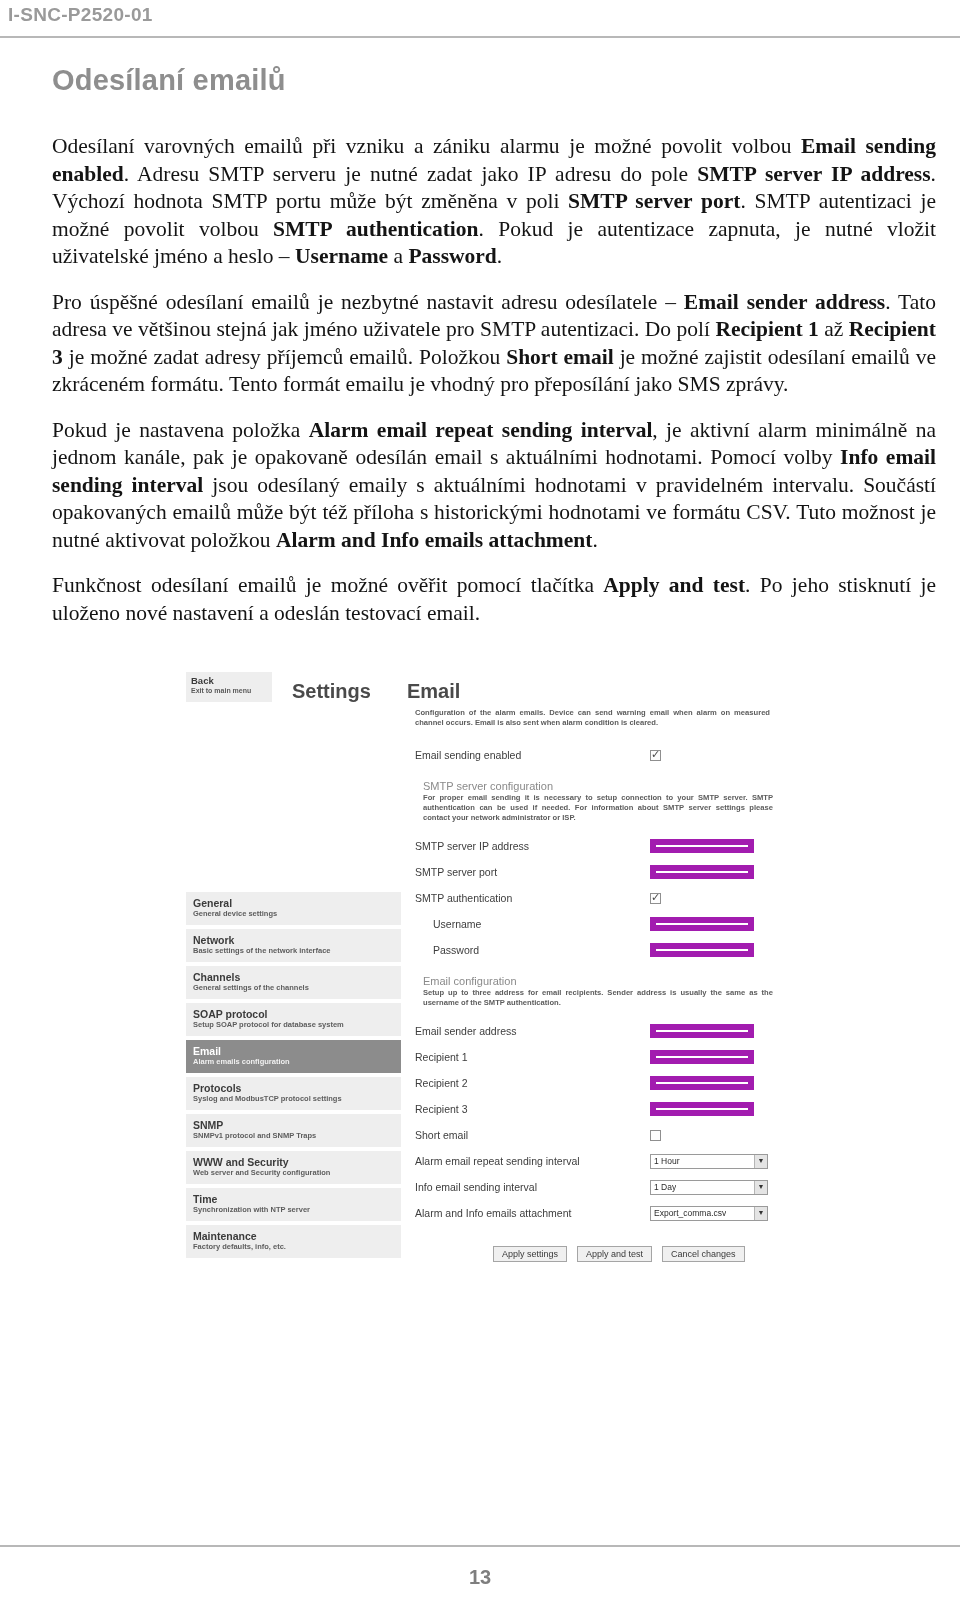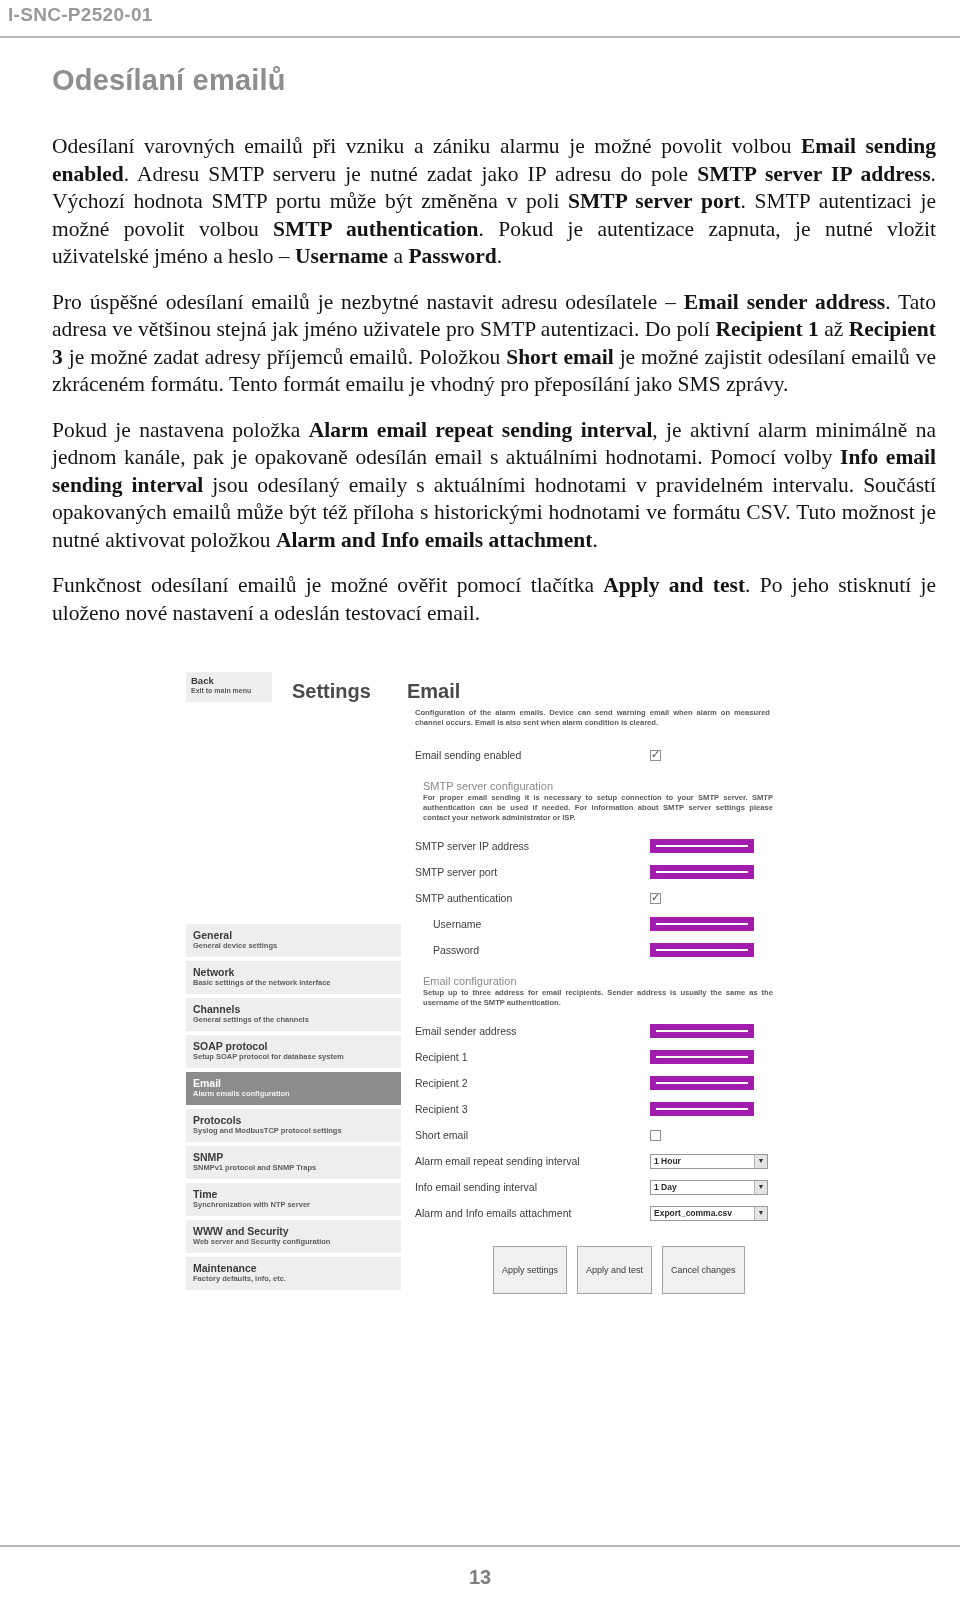--- a/index.html
+++ b/index.html
@@ -227,34 +227,34 @@
     background: #e4e4e4;
     border-left: 1px solid #b5b5b5;
     display: flex;
     align-items: center;
     justify-content: center;
     font-size: 7px;
     color: #333;
     margin-right: -3px;
     flex: 0 0 13px;
   }
-  .selbox .selval { overflow: hidden; white-space: nowrap; font-weight: bold; }
+  .selbox .selval { overflow: hidden; white-space: nowrap; }
 
   .btn-row {
     display: flex;
     gap: 10px;
     margin-top: 20px;
     margin-left: 78px;
   }
   .btn {
     border: 1px solid #a5a5a5;
     background: #f0f0f0;
     font-size: 9px;
     color: #3a3a3a;
-    padding: 18px 8px;
+    padding: 2px 8px;
     min-width: 74px;
     text-align: center;
     font-family: "Liberation Sans", sans-serif;
   }
 
   
   .doc-footer-rule {
     position: absolute;
     left: 0; right: 0; bottom: 62px;
     height: 2px;
@@ -324,26 +324,26 @@
         </div>
         <div class="menu-item">
           <div class="menu-title">Protocols</div>
           <div class="menu-sub">Syslog and ModbusTCP protocol settings</div>
         </div>
         <div class="menu-item">
           <div class="menu-title">SNMP</div>
           <div class="menu-sub">SNMPv1 protocol and SNMP Traps</div>
         </div>
         <div class="menu-item">
+          <div class="menu-title">WWW and Security</div>
+          <div class="menu-sub">Web server and Security configuration</div>
+        </div>
+        <div class="menu-item">
           <div class="menu-title">Time</div>
           <div class="menu-sub">Synchronization with NTP server</div>
-        </div>
-        <div class="menu-item">
-          <div class="menu-title">WWW and Security</div>
-          <div class="menu-sub">Web server and Security configuration</div>
         </div>
         <div class="menu-item">
           <div class="menu-title">Maintenance</div>
           <div class="menu-sub">Factory defaults, info, etc.</div>
         </div>
       </div>
 
     <div class="fig-main">
       <div class="panel-desc">Configuration of the alarm emails. Device can send warning email when alarm on measured channel occurs. Email is also sent when alarm condition is cleared.</div>
 

